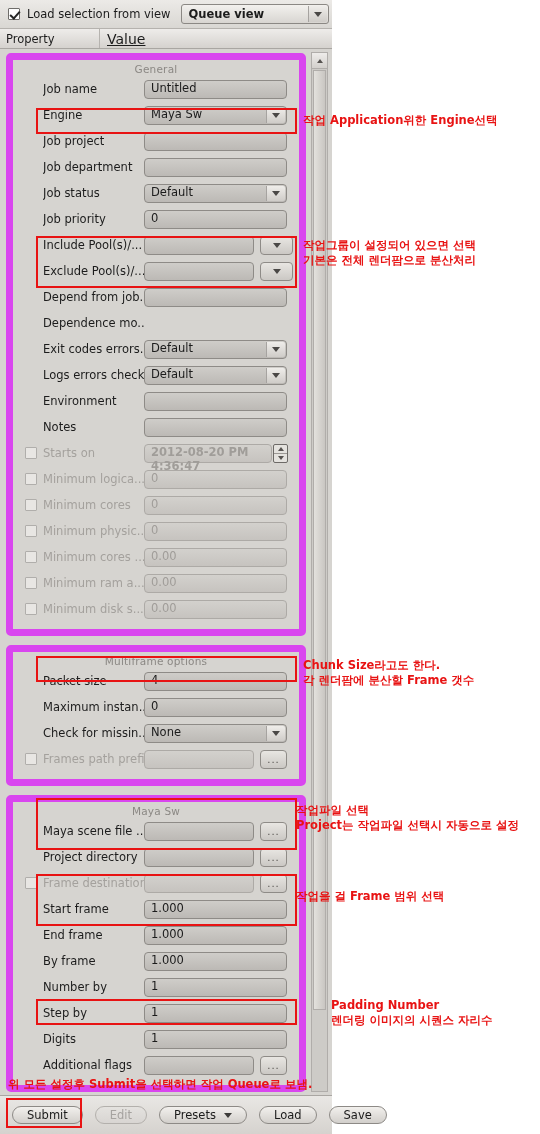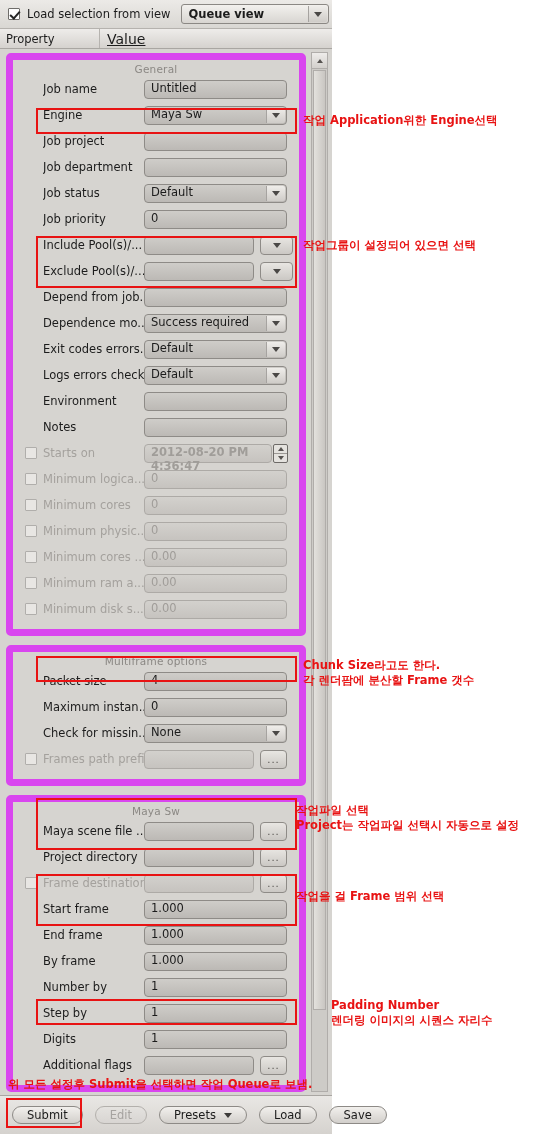--- a/index.html
+++ b/index.html
@@ -262,26 +262,20 @@
           <div class="row">
             <span class="cbspace"></span>
             <span class="lab">Depend from job...</span>
             <div class="fld w-full">
               <span></span>
             </div>
           </div>
           <div class="row">
             <span class="cbspace"></span>
             <span class="lab">Dependence mo...</span>
-            <div class="fld w-full combo">
-              <span>Success required</span>
-              <span class="arrowbox">
-                <i class="tri"></i>
-              </span>
-            </div>
           </div>
           <div class="row">
             <span class="cbspace"></span>
             <span class="lab">Exit codes errors...</span>
             <div class="fld w-full combo">
               <span>Default</span>
               <span class="arrowbox">
                 <i class="tri"></i>
               </span>
             </div>
@@ -519,20 +513,21 @@
 <div class="hl" style="left:36px;  top:798px; width:261px; height:52px;"></div>
 <div class="hl" style="left:36px;  top:874px; width:261px; height:52px;"></div>
 <div class="hl" style="left:36px;  top:999px; width:261px; height:26px;"></div>
 <div class="hl" style="left:6px;   top:1098px; width:76px; height:30px;"></div>
 
 <div class="ann" style="left:303px; top:113px;">
     <div>작업  Application위한  Engine선택</div>
   </div>
 <div class="ann" style="left:303px; top:238px;">
     <div>작업그룹이  설정되어  있으면  선택</div>
+    <div>기본은  전체  렌더팜으로  분산처리</div>
   </div>
 <div class="ann" style="left:303px; top:658px;">
     <div>Chunk Size라고도  한다.</div>
     <div>각  렌더팜에  분산할  Frame  갯수</div>
   </div>
 <div class="ann" style="left:296px; top:803px;">
     <div>작업파일  선택</div>
     <div>Project는  작업파일  선택시  자동으로  설정</div>
   </div>
 <div class="ann" style="left:296px; top:889px;">

